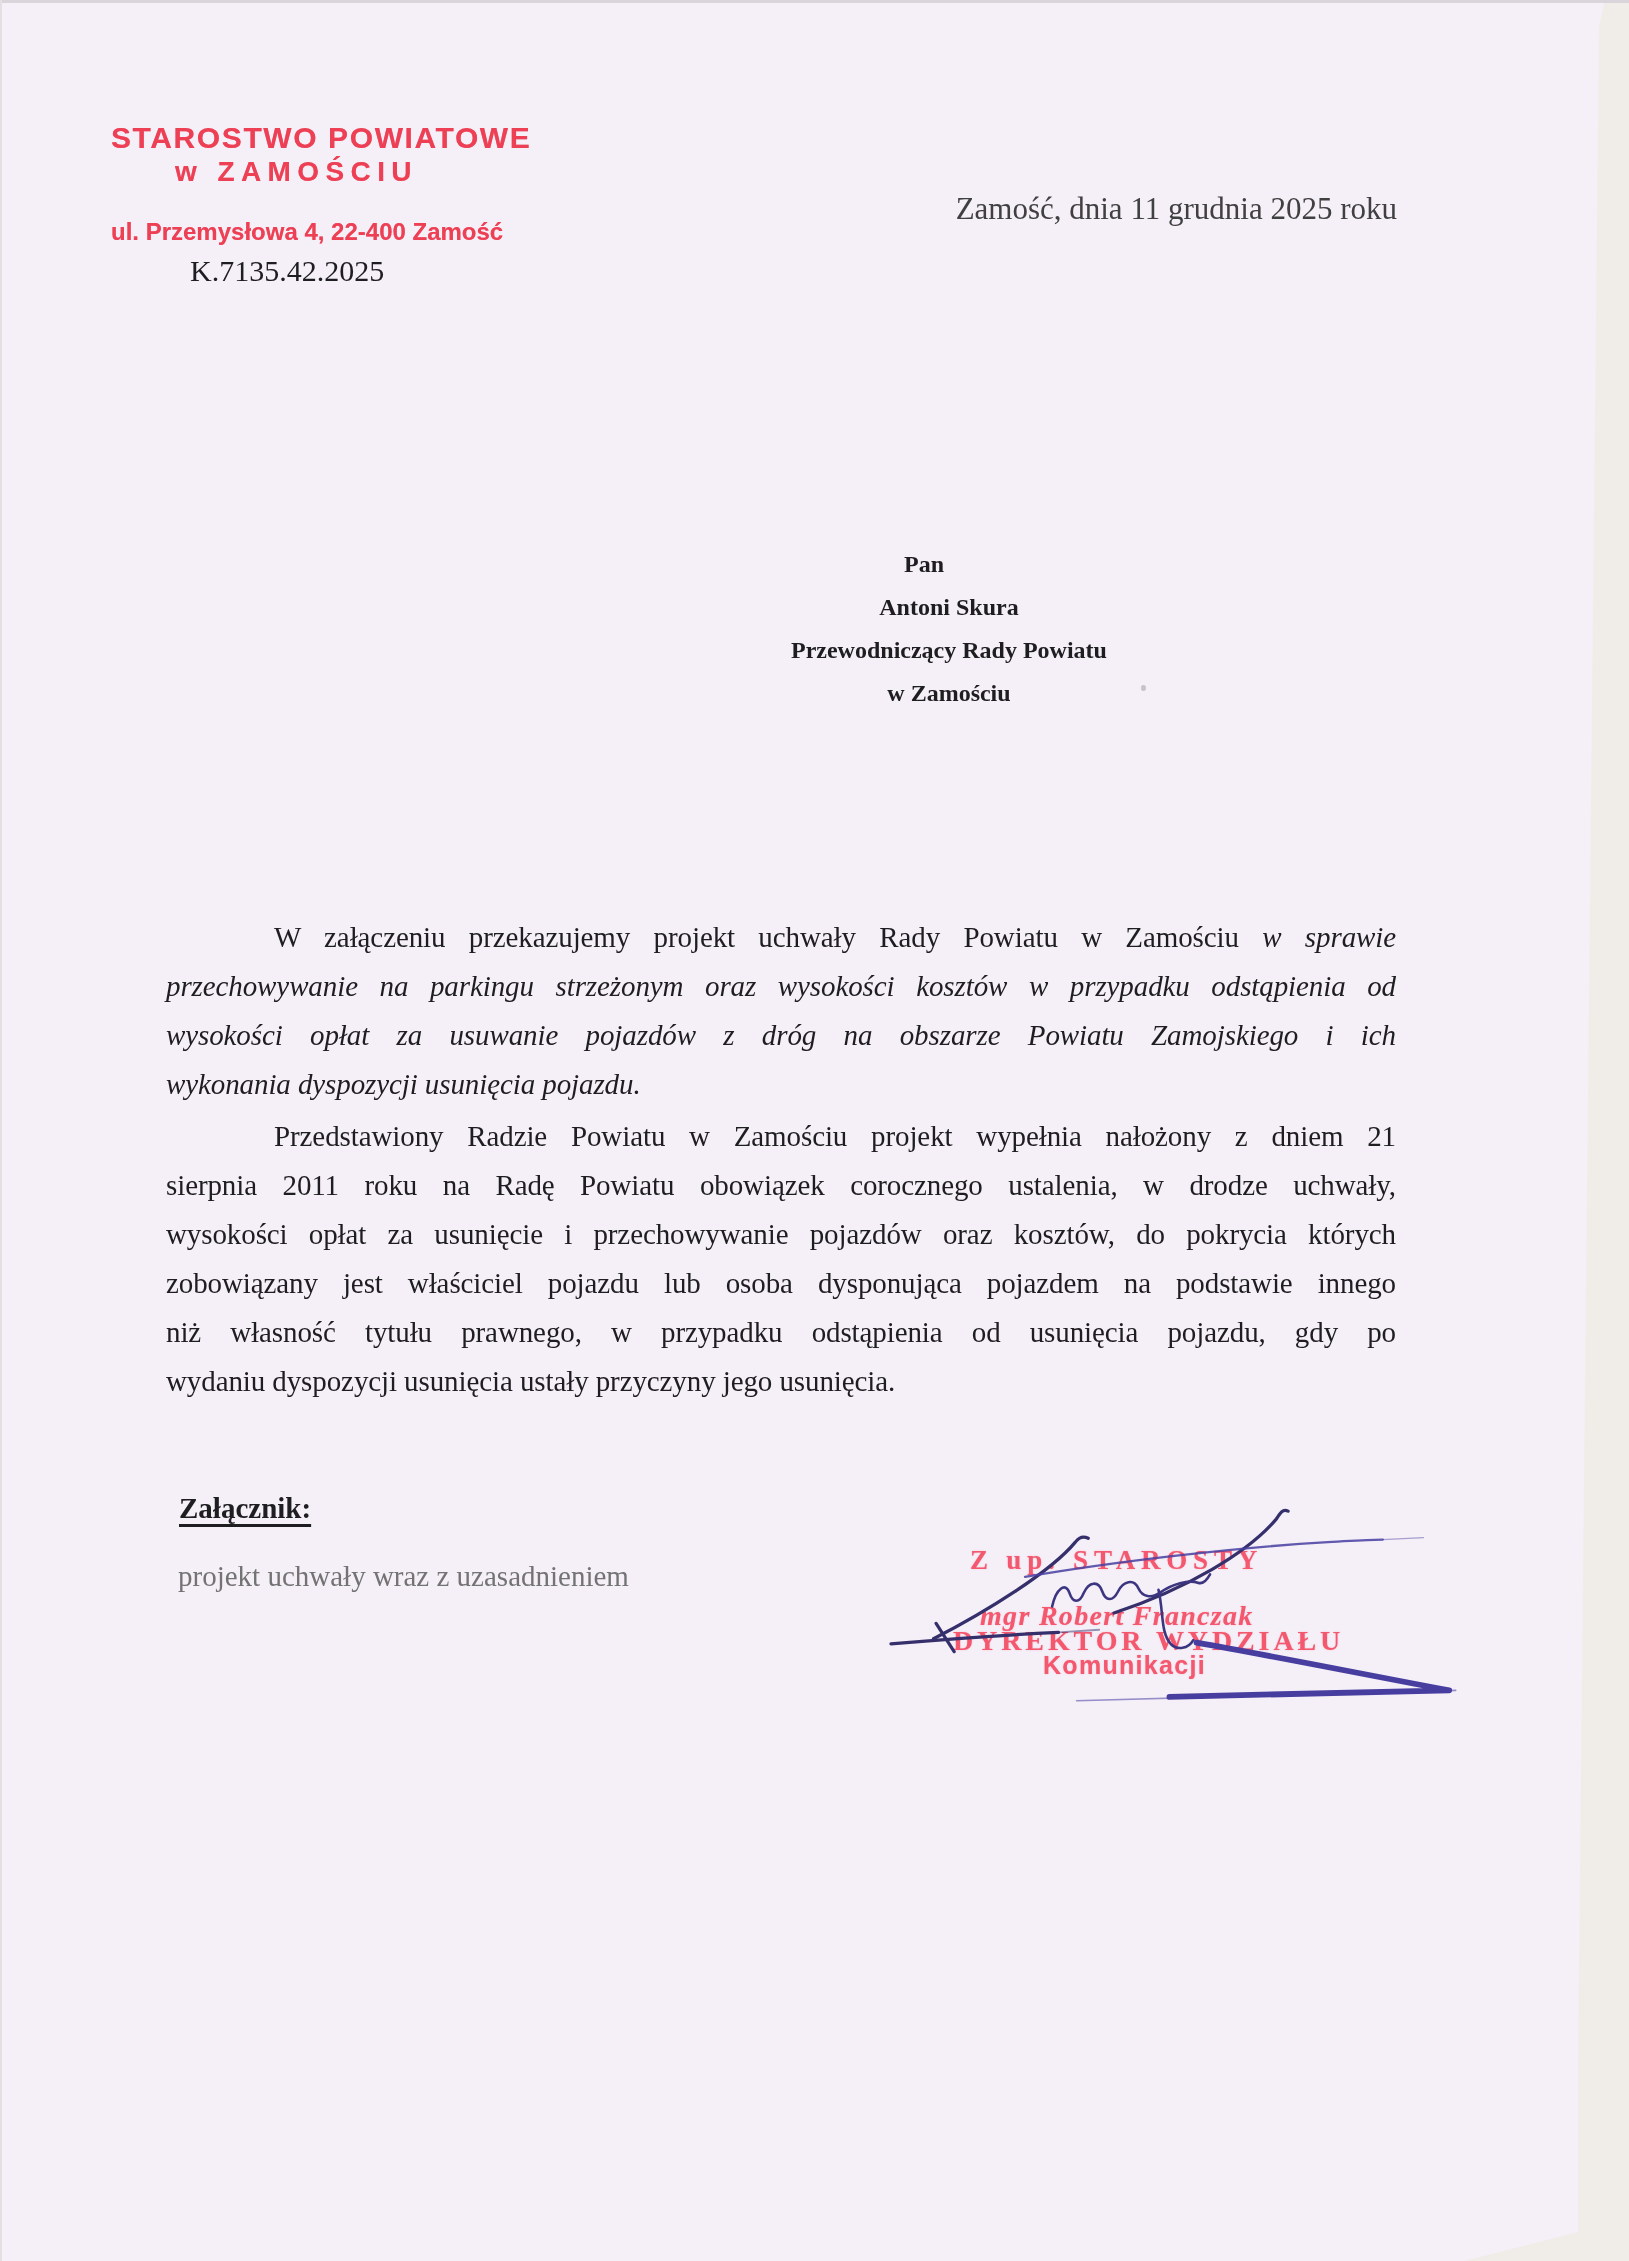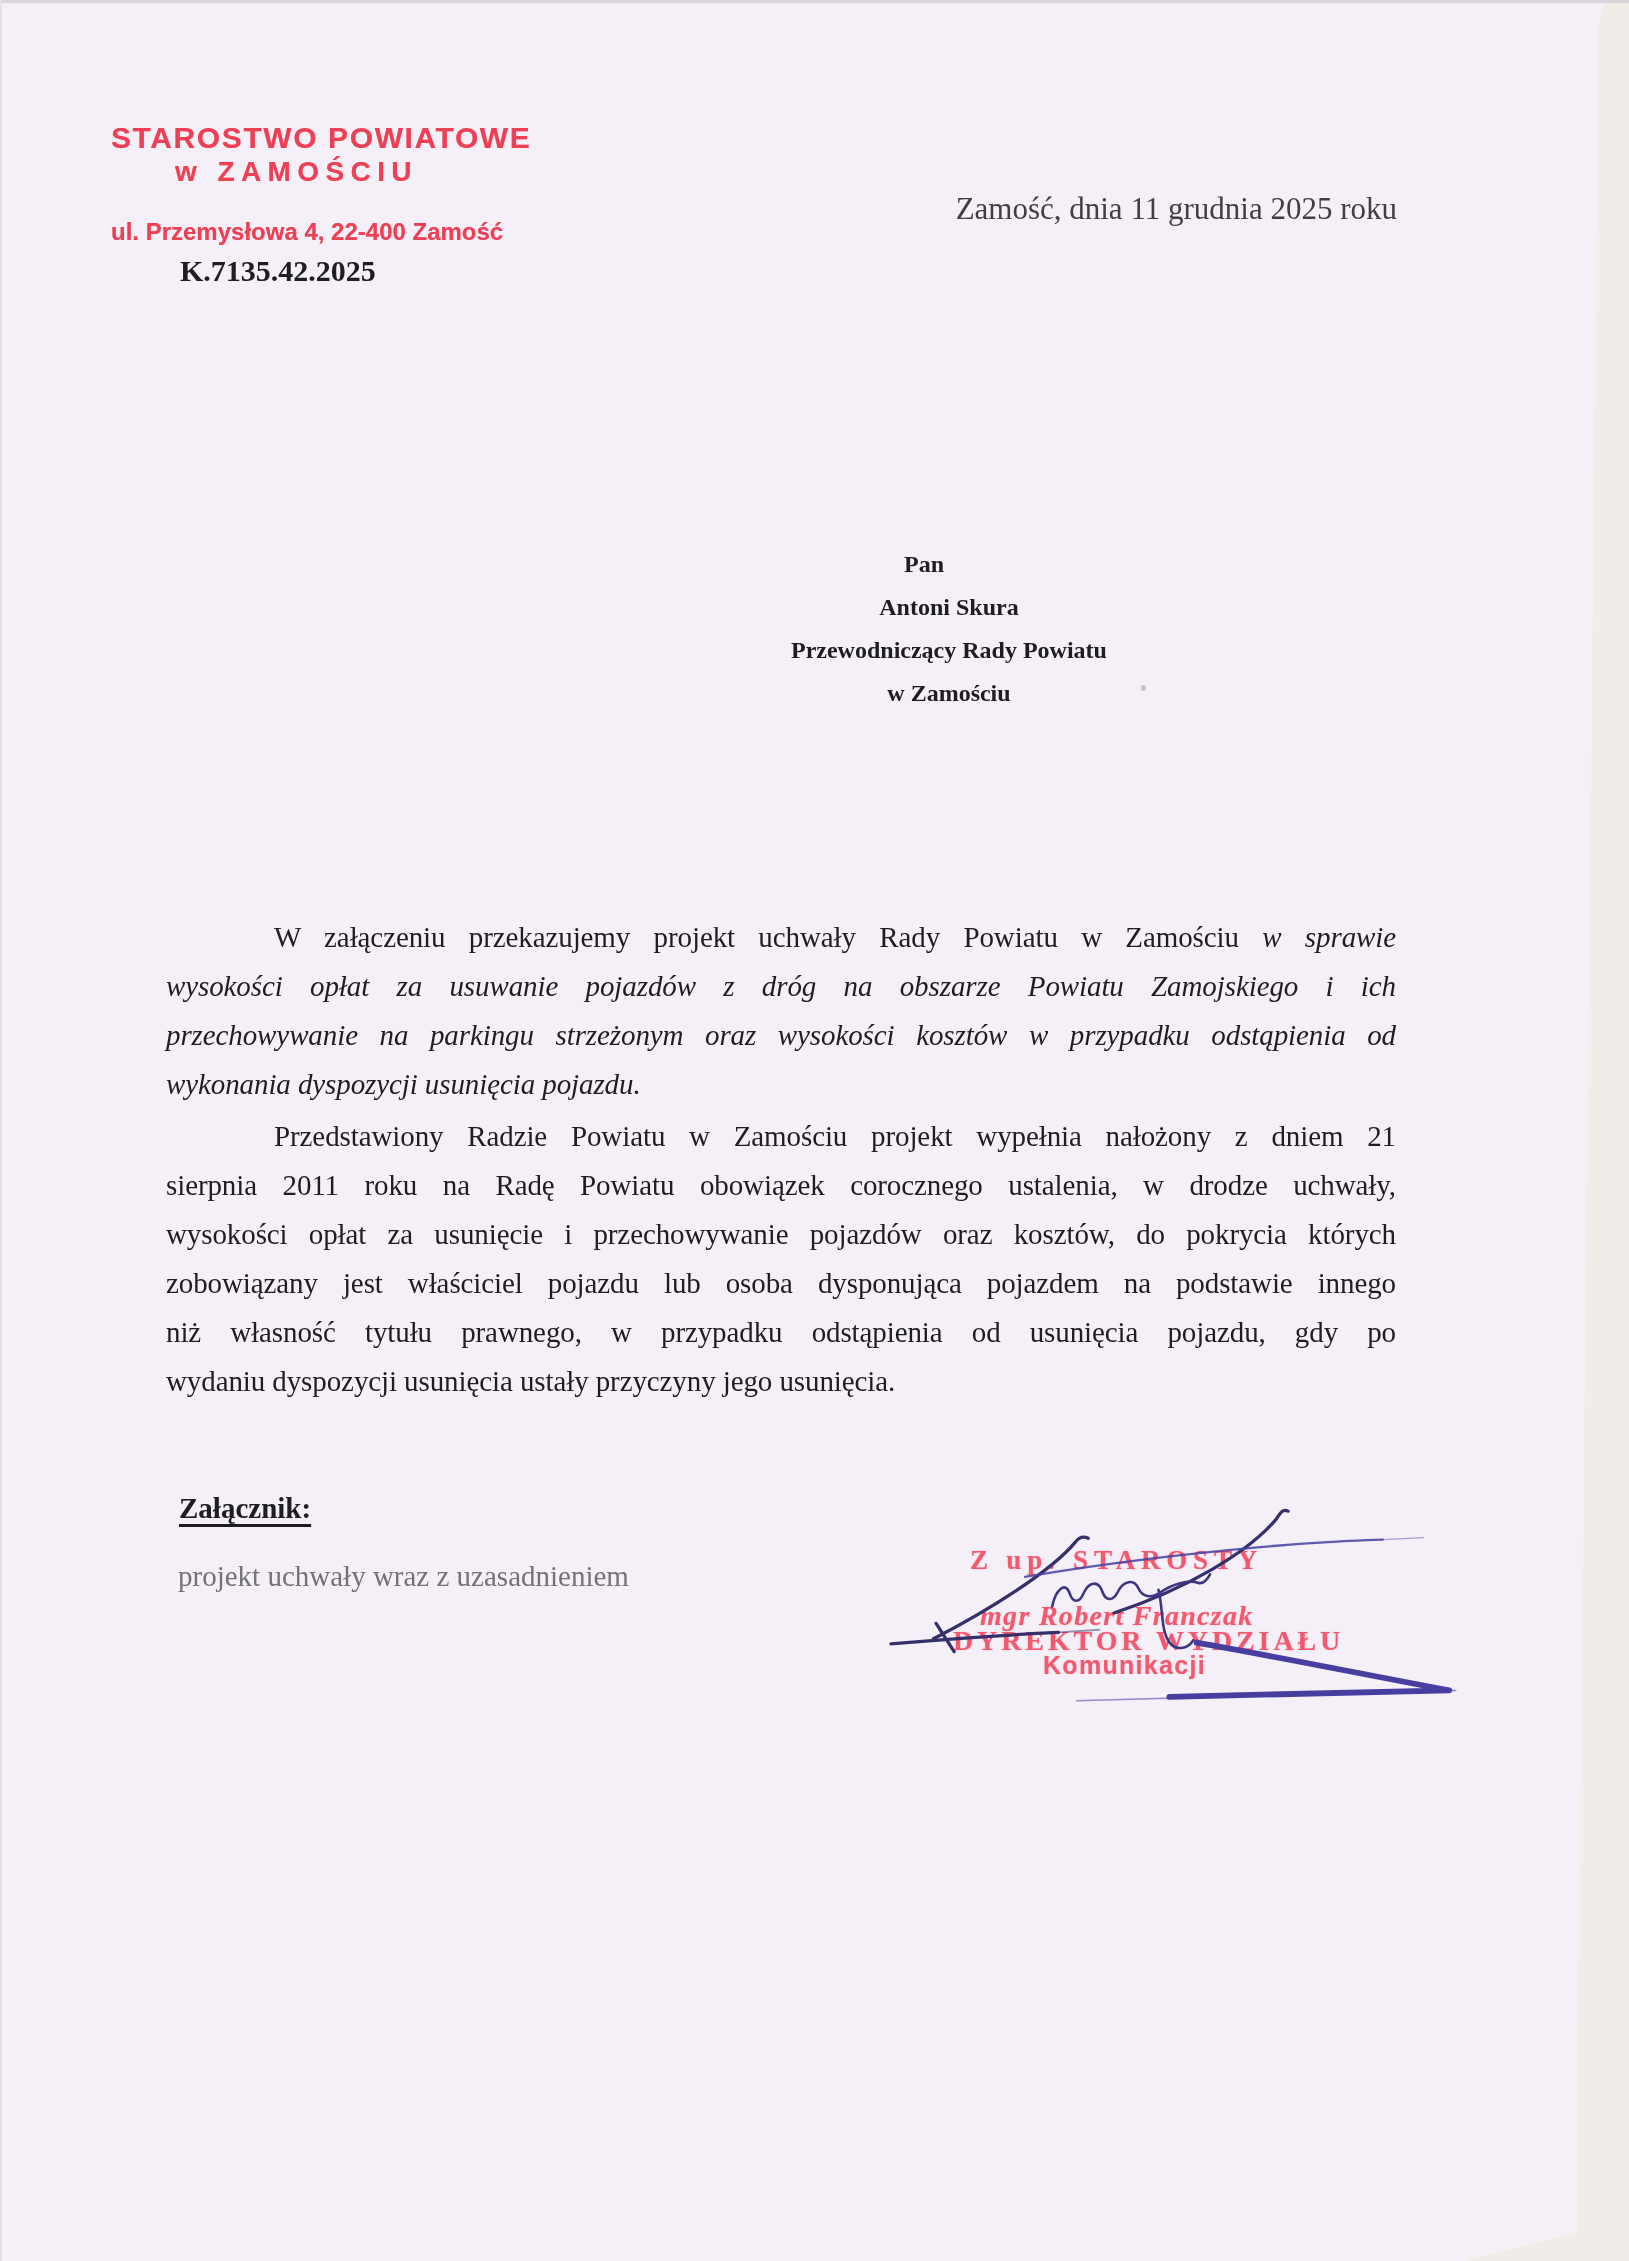--- a/index.html
+++ b/index.html
@@ -22,21 +22,21 @@
   .abs{position:absolute;}
 
   
   #header-stamp{left:111px;top:121px;width:371px;text-align:center;
     font-family:"Liberation Sans","DejaVu Sans",sans-serif;font-weight:bold;
     text-shadow:0 0 0.6px rgba(238,64,85,.55);}
   #header-stamp .l1{font-size:30px;letter-spacing:1.6px;line-height:34px;white-space:nowrap;}
   #header-stamp .l2{font-size:28px;letter-spacing:6.4px;line-height:33px;white-space:nowrap;}
   #header-stamp .l3{font-size:24px;letter-spacing:0px;line-height:30px;white-space:nowrap;margin-top:29px;}
 
-  #ref-number{left:180px;top:254px;font-size:30px;font-weight:bold;}
+  #ref-number{left:190px;top:254px;font-size:30px;}
   #date-line{right:233px;top:191px;font-size:31px;white-space:nowrap;}
 
   #addressee{left:741px;top:543px;font-weight:bold;font-size:24px;line-height:43px;text-align:center;}
   #addressee .ind{margin-left:50px;}
 
   #body-text{left:166px;top:913px;width:1230px;font-size:29px;line-height:49px;letter-spacing:-0.1px;}
   .jline{text-align:justify;text-align-last:justify;}
   .lline{text-align:left;}
   .indent{padding-left:108px;}
   .ital{font-style:italic;}
@@ -82,22 +82,22 @@
     <div class="ind">Antoni Skura</div>
     <div class="ind">Przewodniczący Rady Powiatu</div>
     <div class="ind">w Zamościu</div>
   </div>
 
   <div id="paper-speck" class="abs"></div>
 
   <div id="body-text" class="abs" style="color: rgb(30, 29, 32);">
     <div id="para1">
       <div class="jline indent"><span>W załączeniu przekazujemy projekt uchwały Rady Powiatu w Zamościu</span> <span class="ital">w sprawie</span></div>
+      <div class="jline ital">przechowywanie na parkingu strzeżonym oraz wysokości kosztów w przypadku odstąpienia od</div>
       <div class="jline ital">wysokości opłat za usuwanie pojazdów z dróg na obszarze Powiatu Zamojskiego  i ich</div>
-      <div class="jline ital">przechowywanie na parkingu strzeżonym oraz wysokości kosztów w przypadku odstąpienia od</div>
       <div class="lline ital">wykonania dyspozycji usunięcia pojazdu.</div>
     </div>
     <div id="para2">
       <div class="jline indent">Przedstawiony Radzie Powiatu w Zamościu projekt wypełnia nałożony  z dniem 21</div>
       <div class="jline">sierpnia 2011 roku na Radę Powiatu obowiązek corocznego ustalenia, w drodze uchwały,</div>
       <div class="jline">wysokości opłat za usunięcie i przechowywanie pojazdów oraz kosztów, do pokrycia których</div>
       <div class="jline">zobowiązany jest właściciel pojazdu lub osoba dysponująca pojazdem na podstawie innego</div>
       <div class="jline">niż własność tytułu prawnego, w przypadku odstąpienia od usunięcia pojazdu, gdy po</div>
       <div class="lline">wydaniu dyspozycji usunięcia ustały przyczyny jego usunięcia.</div>
     </div>

